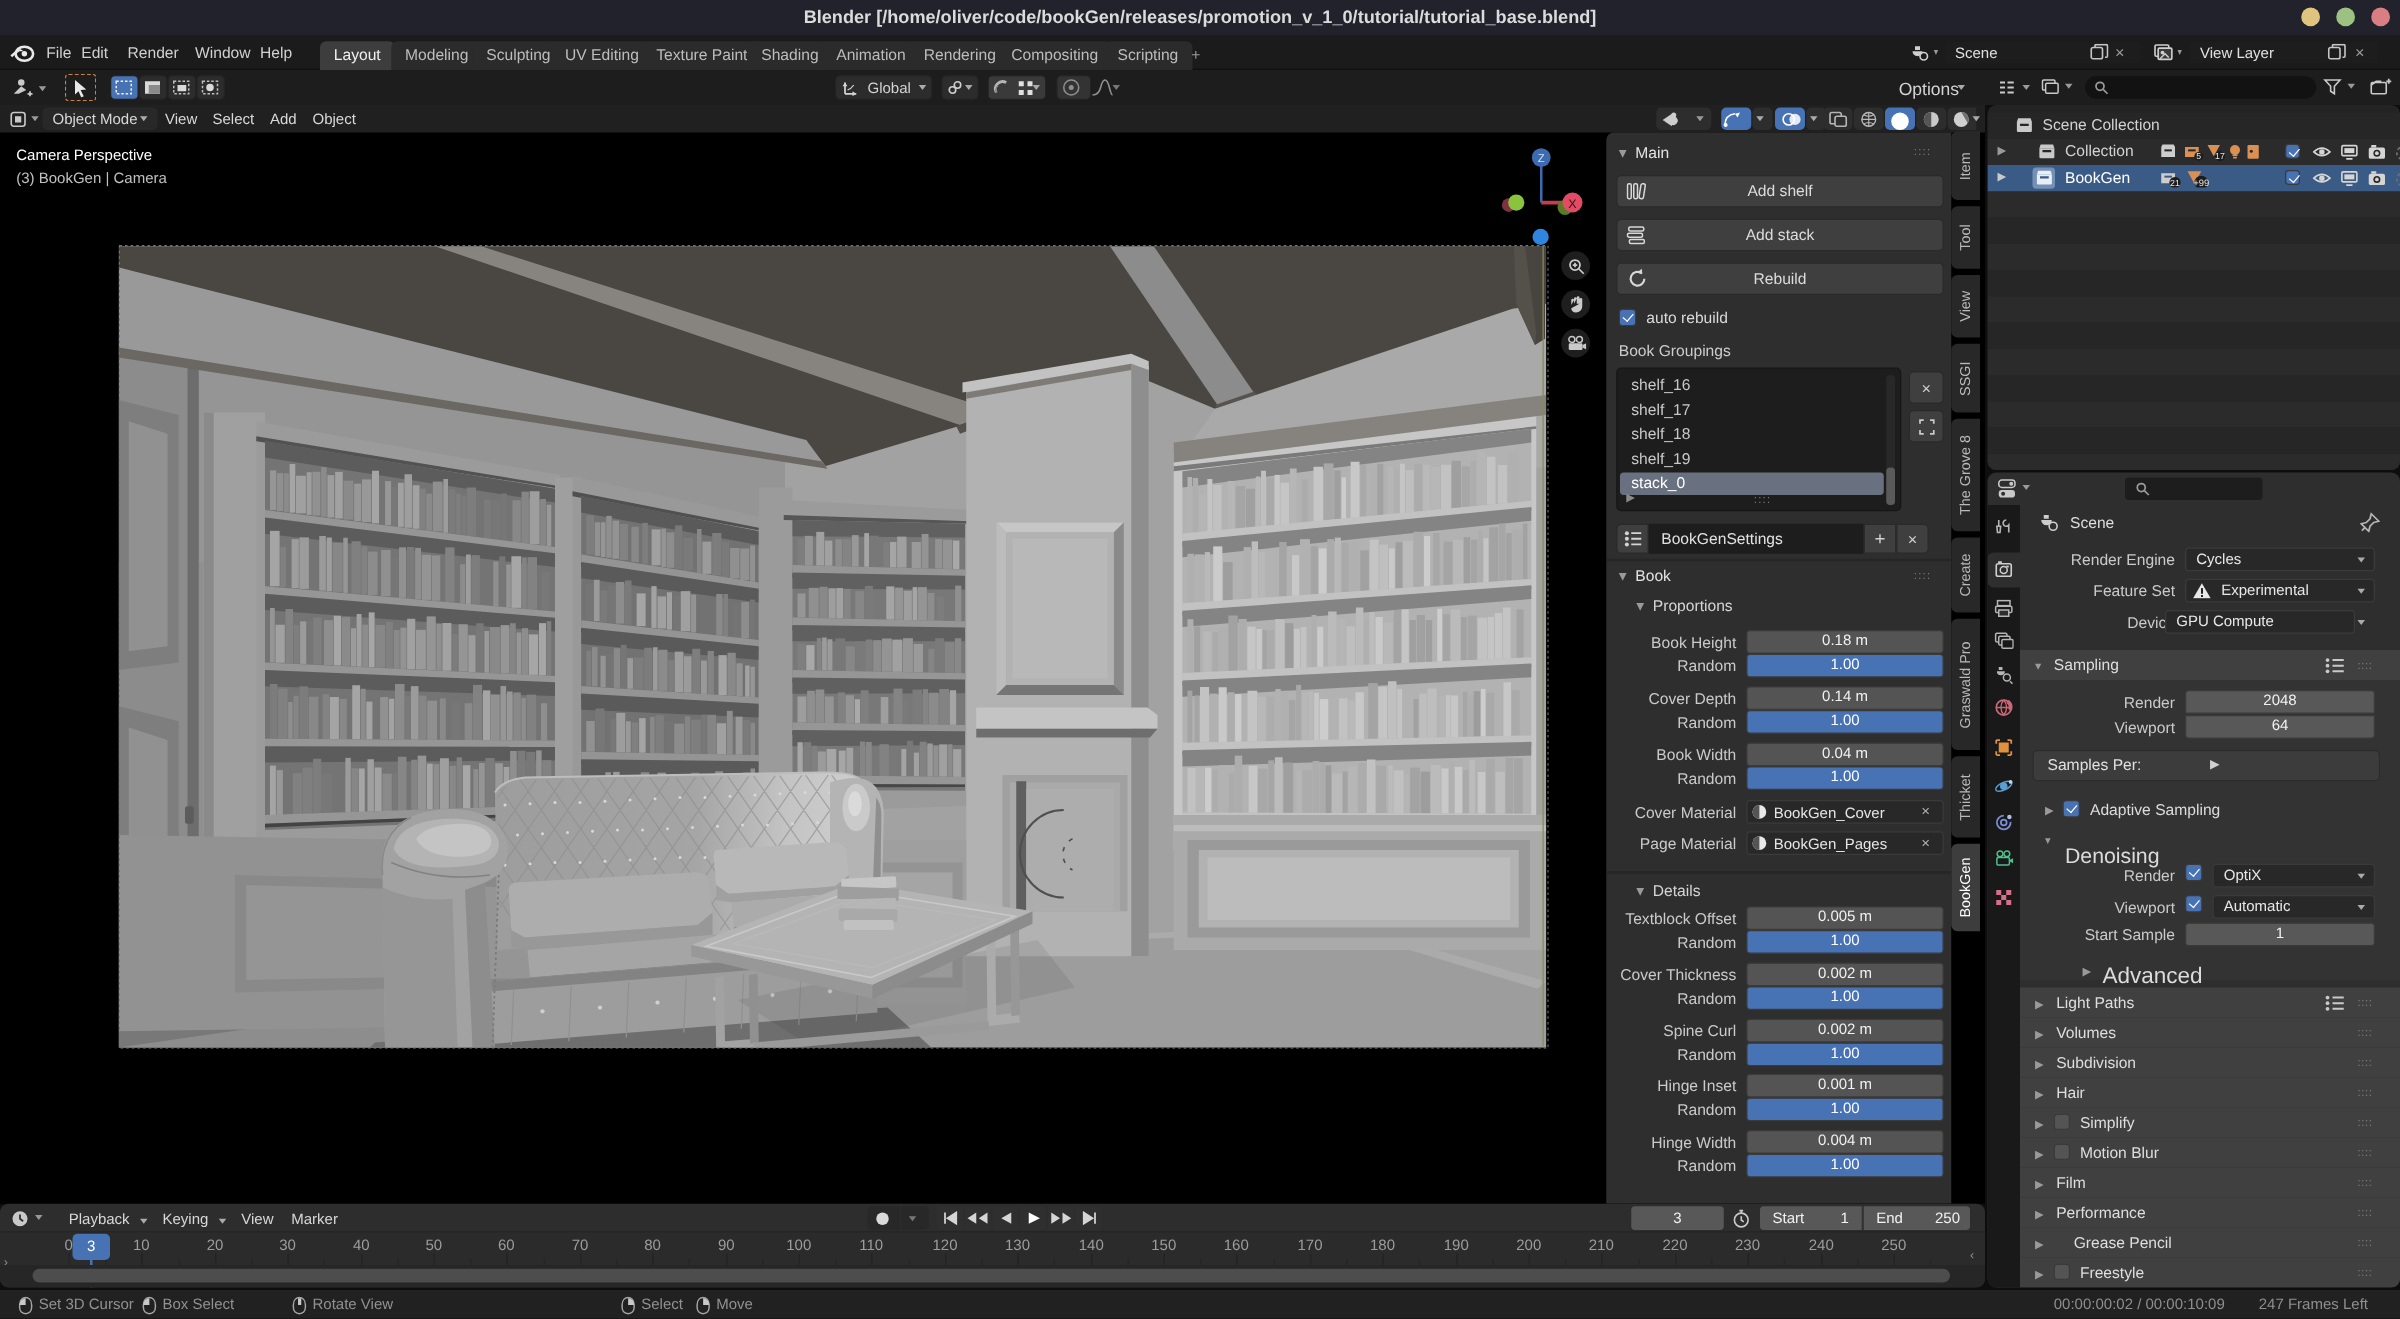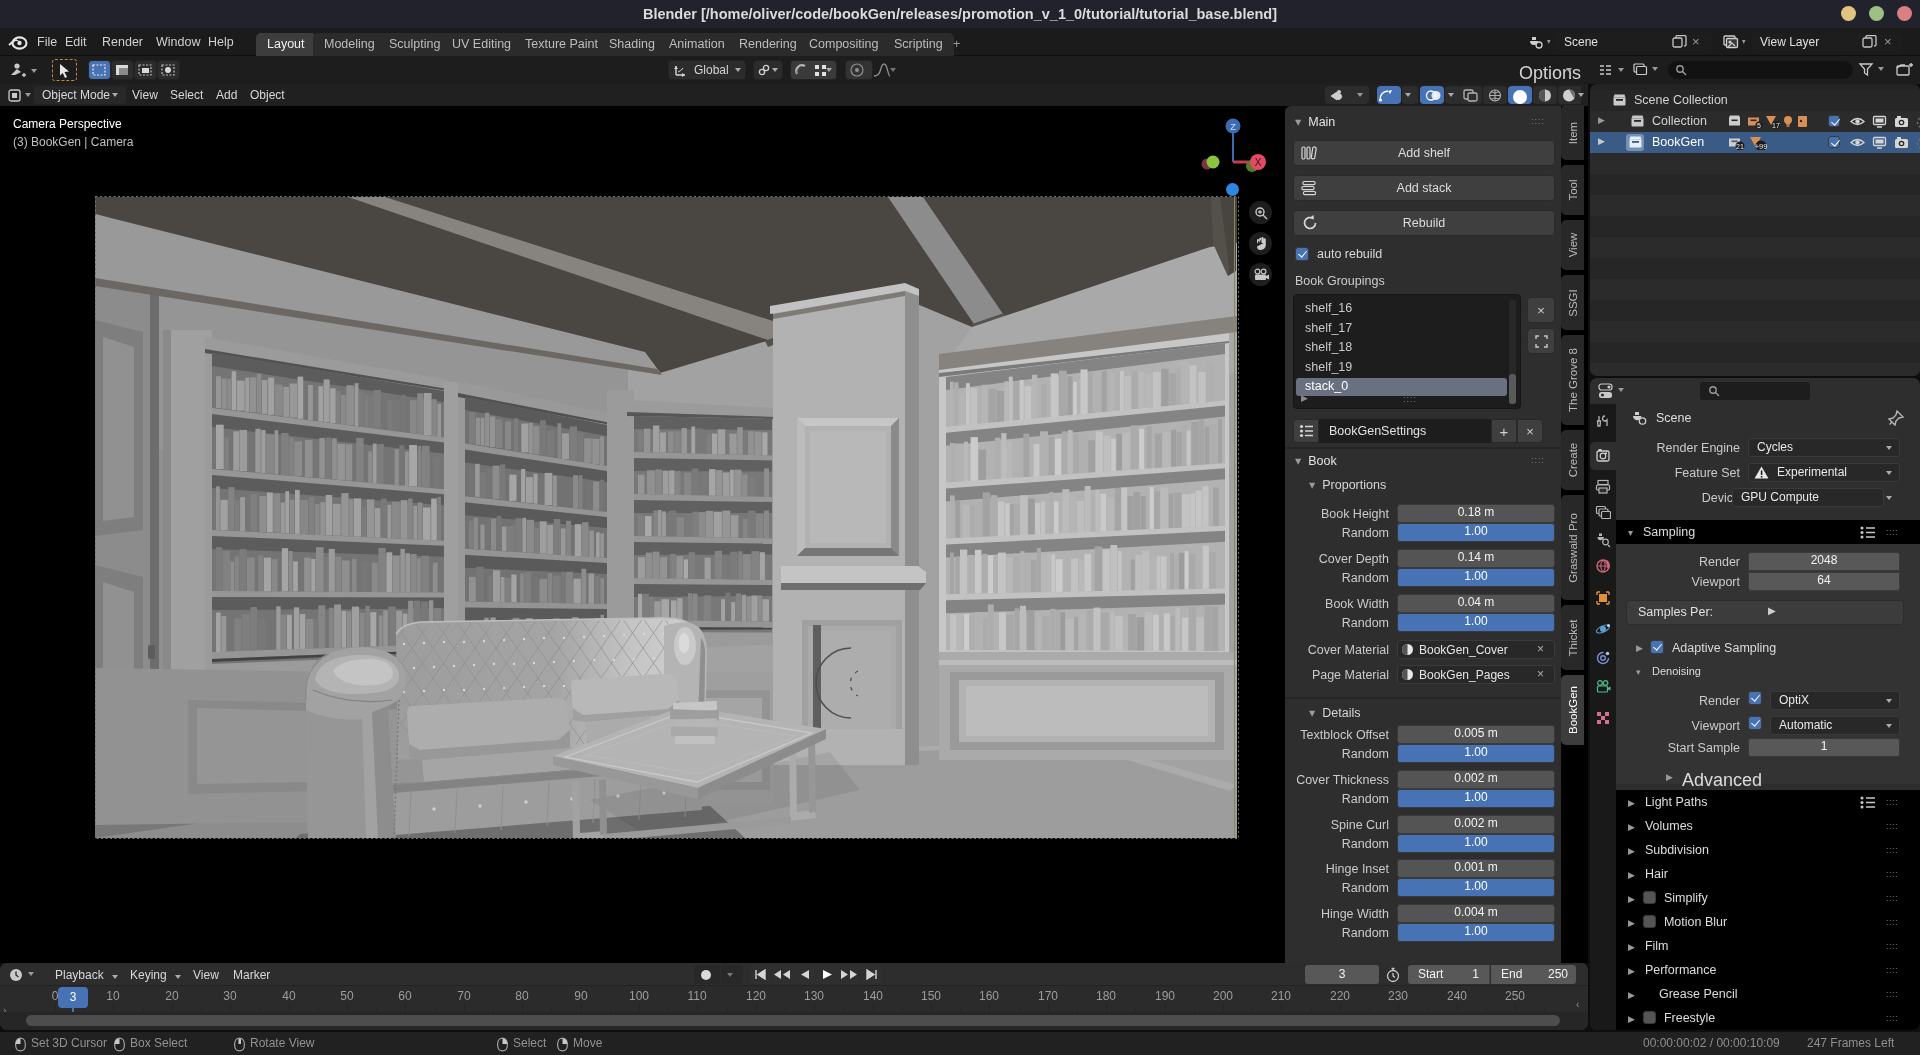--- a/index.html
+++ b/index.html
@@ -34,21 +34,21 @@
 .tabv{position:absolute;left:1561px;width:23px;background:#282828;border-radius:5px 0 0 5px;
  color:#b9b9b9;font-size:11.5px}
 .tabv span{position:absolute;left:50%;top:50%;transform:translate(-50%,-50%) rotate(-90deg);white-space:nowrap}
 .tabv.active{background:#3d3d3d;color:#fff}
 
 #outliner{left:1590px;top:84px;width:330px;height:292px;background:#232323;border-radius:7px;overflow:hidden}
 #props{left:1590px;top:378px;width:330px;height:652px;background:#2e2e2e;border-radius:7px;overflow:hidden}
 .orow{position:absolute;left:0;width:330px;height:20px;font-size:12.5px;color:#d2d2d2;line-height:20px}
 #ptabs{position:absolute;left:0;top:26px;width:26px;height:626px;background:#191919}
 .psec{position:absolute;left:26px;width:304px;background:#333333}
-.pshead{position:absolute;left:26px;width:304px;height:24px;background:#000000;color:#dedede;font-size:12.5px;line-height:24px}
+.pshead{position:absolute;left:26px;width:304px;height:24px;background:#404040;color:#dedede;font-size:12.5px;line-height:24px}
 .dd{position:absolute;background:#282828;border-radius:3px;border:1px solid #3a3a3a;color:#e8e8e8;
  font-size:12px;line-height:17px;padding-left:8px}
 .ddarr{position:absolute;right:6px;top:7px;width:0;height:0;border-left:3.5px solid transparent;
  border-right:3.5px solid transparent;border-top:4px solid #ababab}
 .chk{position:absolute;width:14px;height:14px;border-radius:3px;background:#545454;border:1px solid #3a3a3a}
 .chk.on{background:#4772b3}
 .chk.on:after{content:"";position:absolute;left:4px;top:1px;width:4px;height:7px;border:solid #fff;
  border-width:0 1.7px 1.7px 0;transform:rotate(40deg)}
 
 #timeline{left:0;top:963px;width:1588px;height:67px;background:#2b2b2b;border-radius:7px;overflow:hidden}
@@ -169,21 +169,21 @@
     <div class="ddarr" style="left:826px;top:12px"></div>
     <div class="tbtn" style="left:845px;top:4px;width:28px;height:20px;background:#333"></div>
     <svg class="abs" style="left:849px;top:6px" width="16" height="16" viewBox="0 0 16 16">
       <circle cx="8" cy="8" r="6" fill="none" stroke="#8f8f8f" stroke-width="1.2"></circle>
       <circle cx="8" cy="8" r="2" fill="#8f8f8f"></circle>
     </svg>
     <svg class="abs" style="left:872px;top:6px" width="20" height="16" viewBox="0 0 20 16">
       <path d="M2 14 Q7 14 8.5 8 Q10 2 12 2 Q14 2 15.5 8 Q17 14 18 14" fill="none" stroke="#8f8f8f" stroke-width="1.3"></path>
     </svg>
     <div class="ddarr" style="left:890px;top:12px;border-top-color:#777"></div>
-    <div class="abs tt" style="left:1519px;top:7px;font-size:18px">Options</div>
+    <div class="abs tt" style="left:1519px;top:7px;font-size:14px">Options</div>
     <div class="ddarr" style="left:1566px;top:12px"></div>
     <svg class="abs" style="left:1598px;top:7px" width="30" height="15" viewBox="0 0 30 15">
       <path d="M2 3 h4 M2 7 h4 M8 3 h5 M8 7 h5 M2 11 h4 M8 11 h5" stroke="#c9c9c9" stroke-width="1.6"></path>
       <path d="M20 5 l6 0 l-3 4 Z" fill="#9a9a9a"></path>
     </svg>
     <svg class="abs" style="left:1632px;top:6px" width="30" height="16" viewBox="0 0 30 16">
       <rect x="2" y="2" width="10" height="8" rx="1" fill="none" stroke="#c9c9c9" stroke-width="1.2"></rect>
       <rect x="4.5" y="4.5" width="10" height="8" rx="1" fill="#1d1d1d" stroke="#c9c9c9" stroke-width="1.2"></rect>
       <path d="M20 5 l6 0 l-3 4 Z" fill="#9a9a9a"></path>
     </svg>
@@ -1437,21 +1437,21 @@
     <div class="pfield" style="left:158px;top:174px;width:152px;height:19px;background:#585858;border-radius:3px 3px 0 0">2048</div>
     <div class="plabel" style="left:0;top:197px;width:150px;font-size:12.5px">Viewport</div>
     <div class="pfield" style="left:158px;top:194px;width:152px;height:19px;background:#585858;border-radius:0 0 3px 3px">64</div>
     <div class="abs" style="left:36px;top:222px;width:278px;height:25px;background:#3c3c3c;border-radius:4px;border:1px solid #2c2c2c"></div>
     <div class="abs tt" style="left:48px;top:227px;font-size:12.5px;color:#e0e0e0">Samples Per:</div>
     <div class="abs" style="left:178px;top:227px;color:#cfcfcf;font-size:10px">▶</div>
     <div class="abs" style="left:46px;top:265px;color:#9a9a9a;font-size:9px">▶</div>
     <div class="chk on" style="left:60px;top:262px"></div>
     <div class="abs tt" style="left:82px;top:263px;font-size:12.5px;color:#dcdcdc">Adaptive Sampling</div>
     <div class="abs" style="left:46px;top:289px;color:#9a9a9a;font-size:9px">▾</div>
-    <div class="abs tt" style="left:62px;top:287px;font-size:11px;color:#dcdcdc">Denoising</div>
+    <div class="abs tt" style="left:62px;top:297px;font-size:17px;color:#dcdcdc">Denoising</div>
     <div class="plabel" style="left:0;top:316px;width:150px;font-size:12.5px">Render</div>
     <div class="chk on" style="left:158px;top:313px"></div>
     <div class="dd" style="left:180px;top:313px;width:130px;height:19px">OptiX</div>
     <div class="ddarr" style="left:296px;top:321px"></div>
     <div class="plabel" style="left:0;top:341px;width:150px;font-size:12.5px">Viewport</div>
     <div class="chk on" style="left:158px;top:338px"></div>
     <div class="dd" style="left:180px;top:338px;width:130px;height:19px">Automatic</div>
     <div class="ddarr" style="left:296px;top:346px"></div>
     <div class="plabel" style="left:0;top:363px;width:150px;font-size:12.5px">Start Sample</div>
     <div class="pfield" style="left:158px;top:360px;width:152px;height:19px;background:#585858">1</div>

